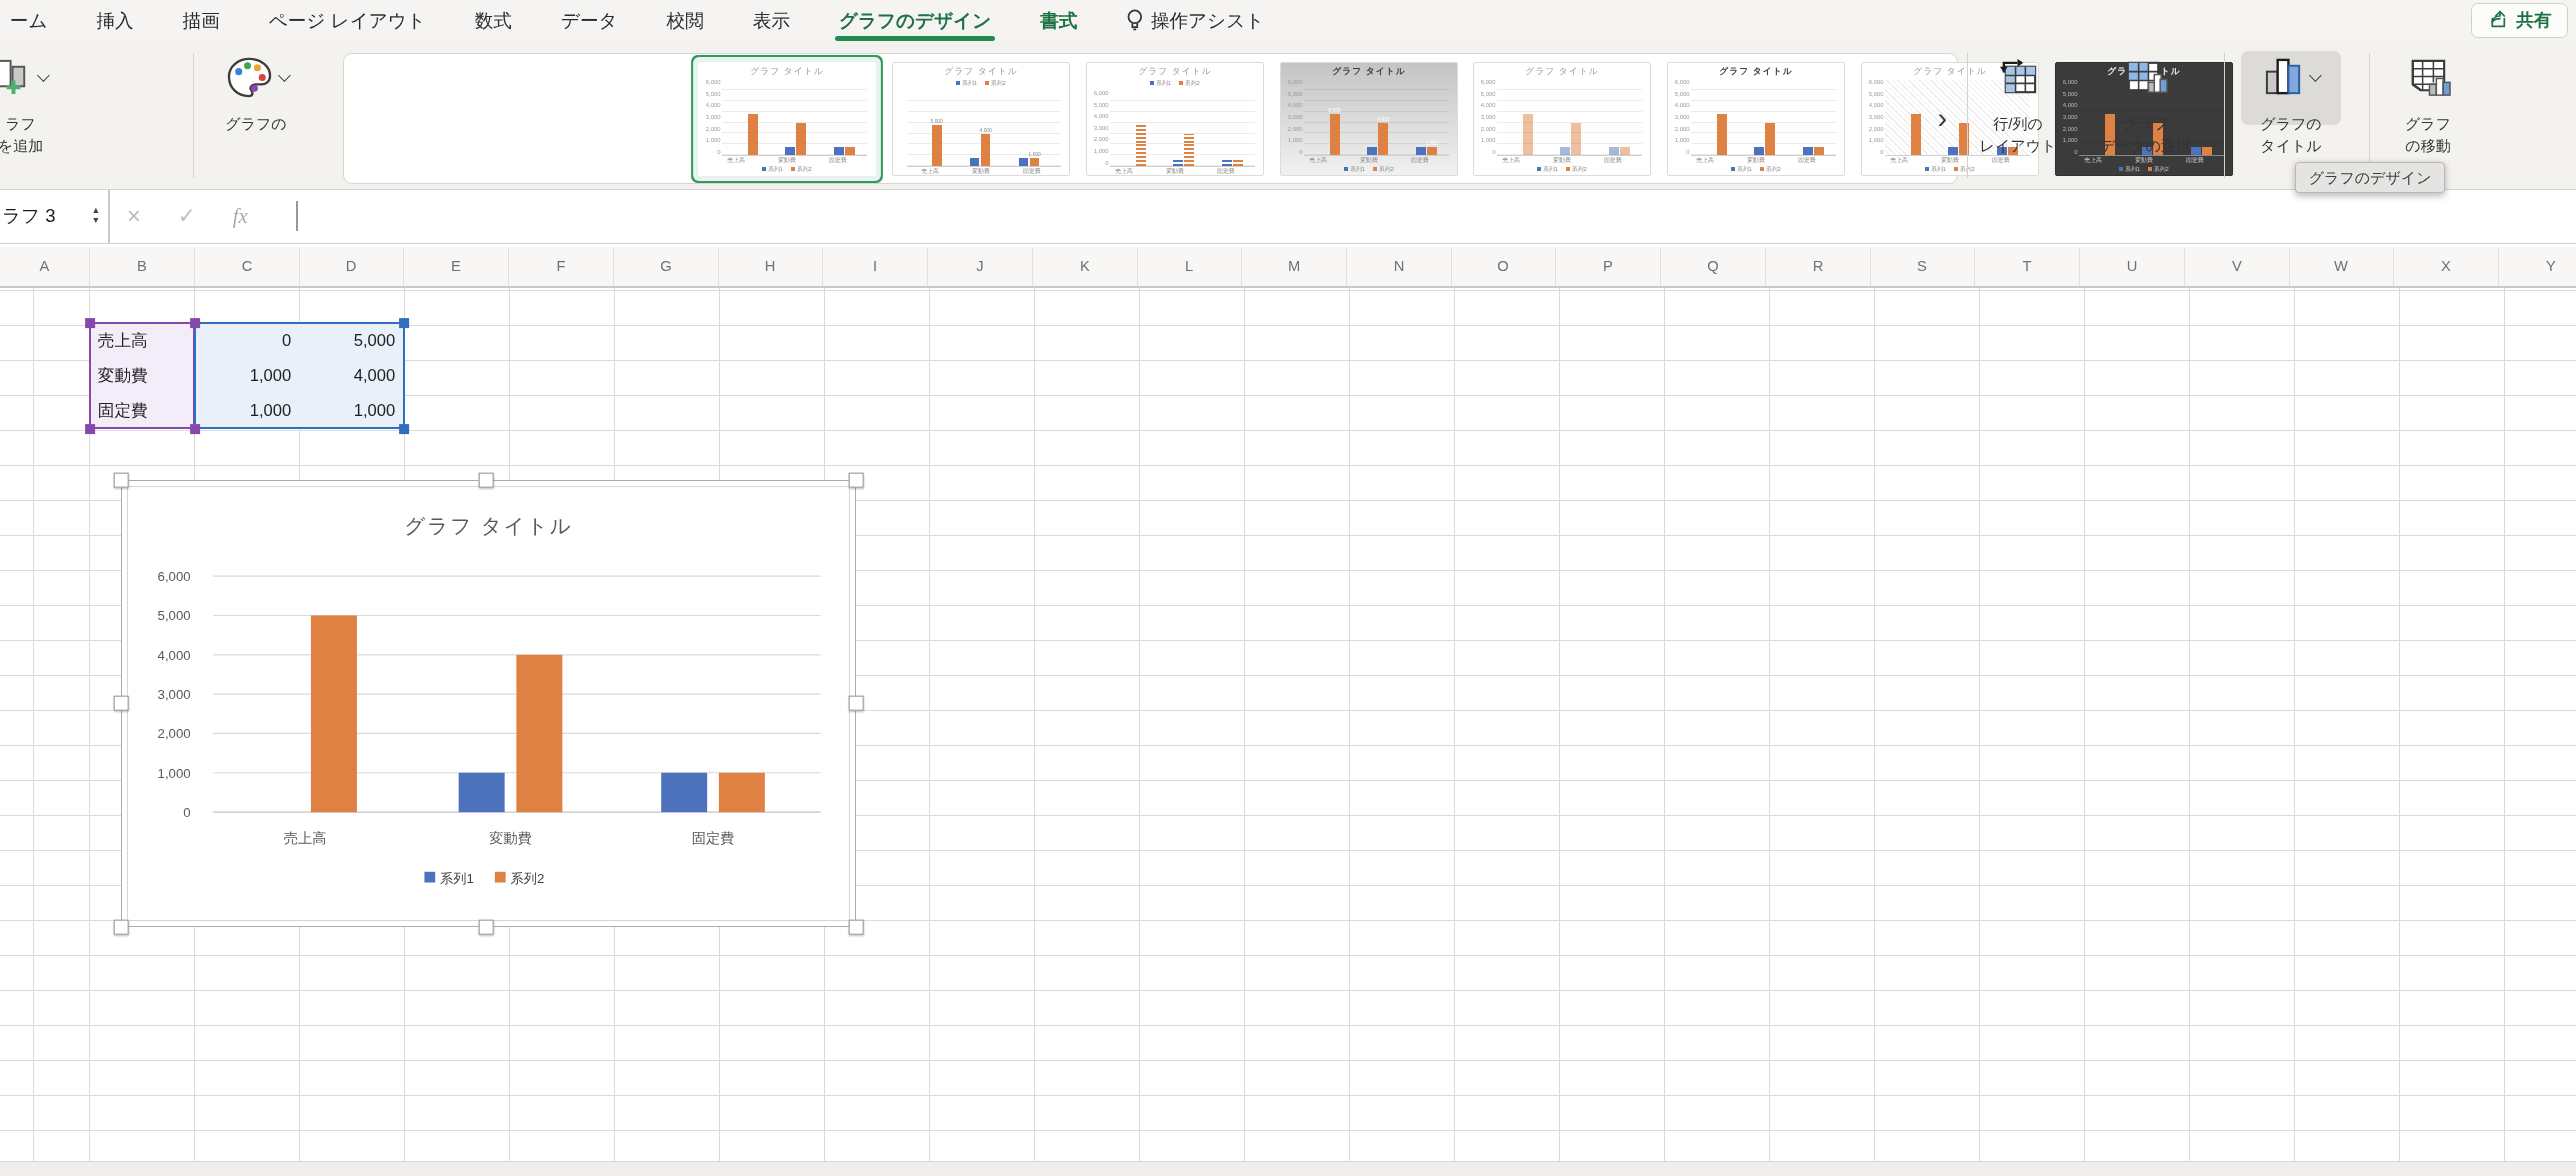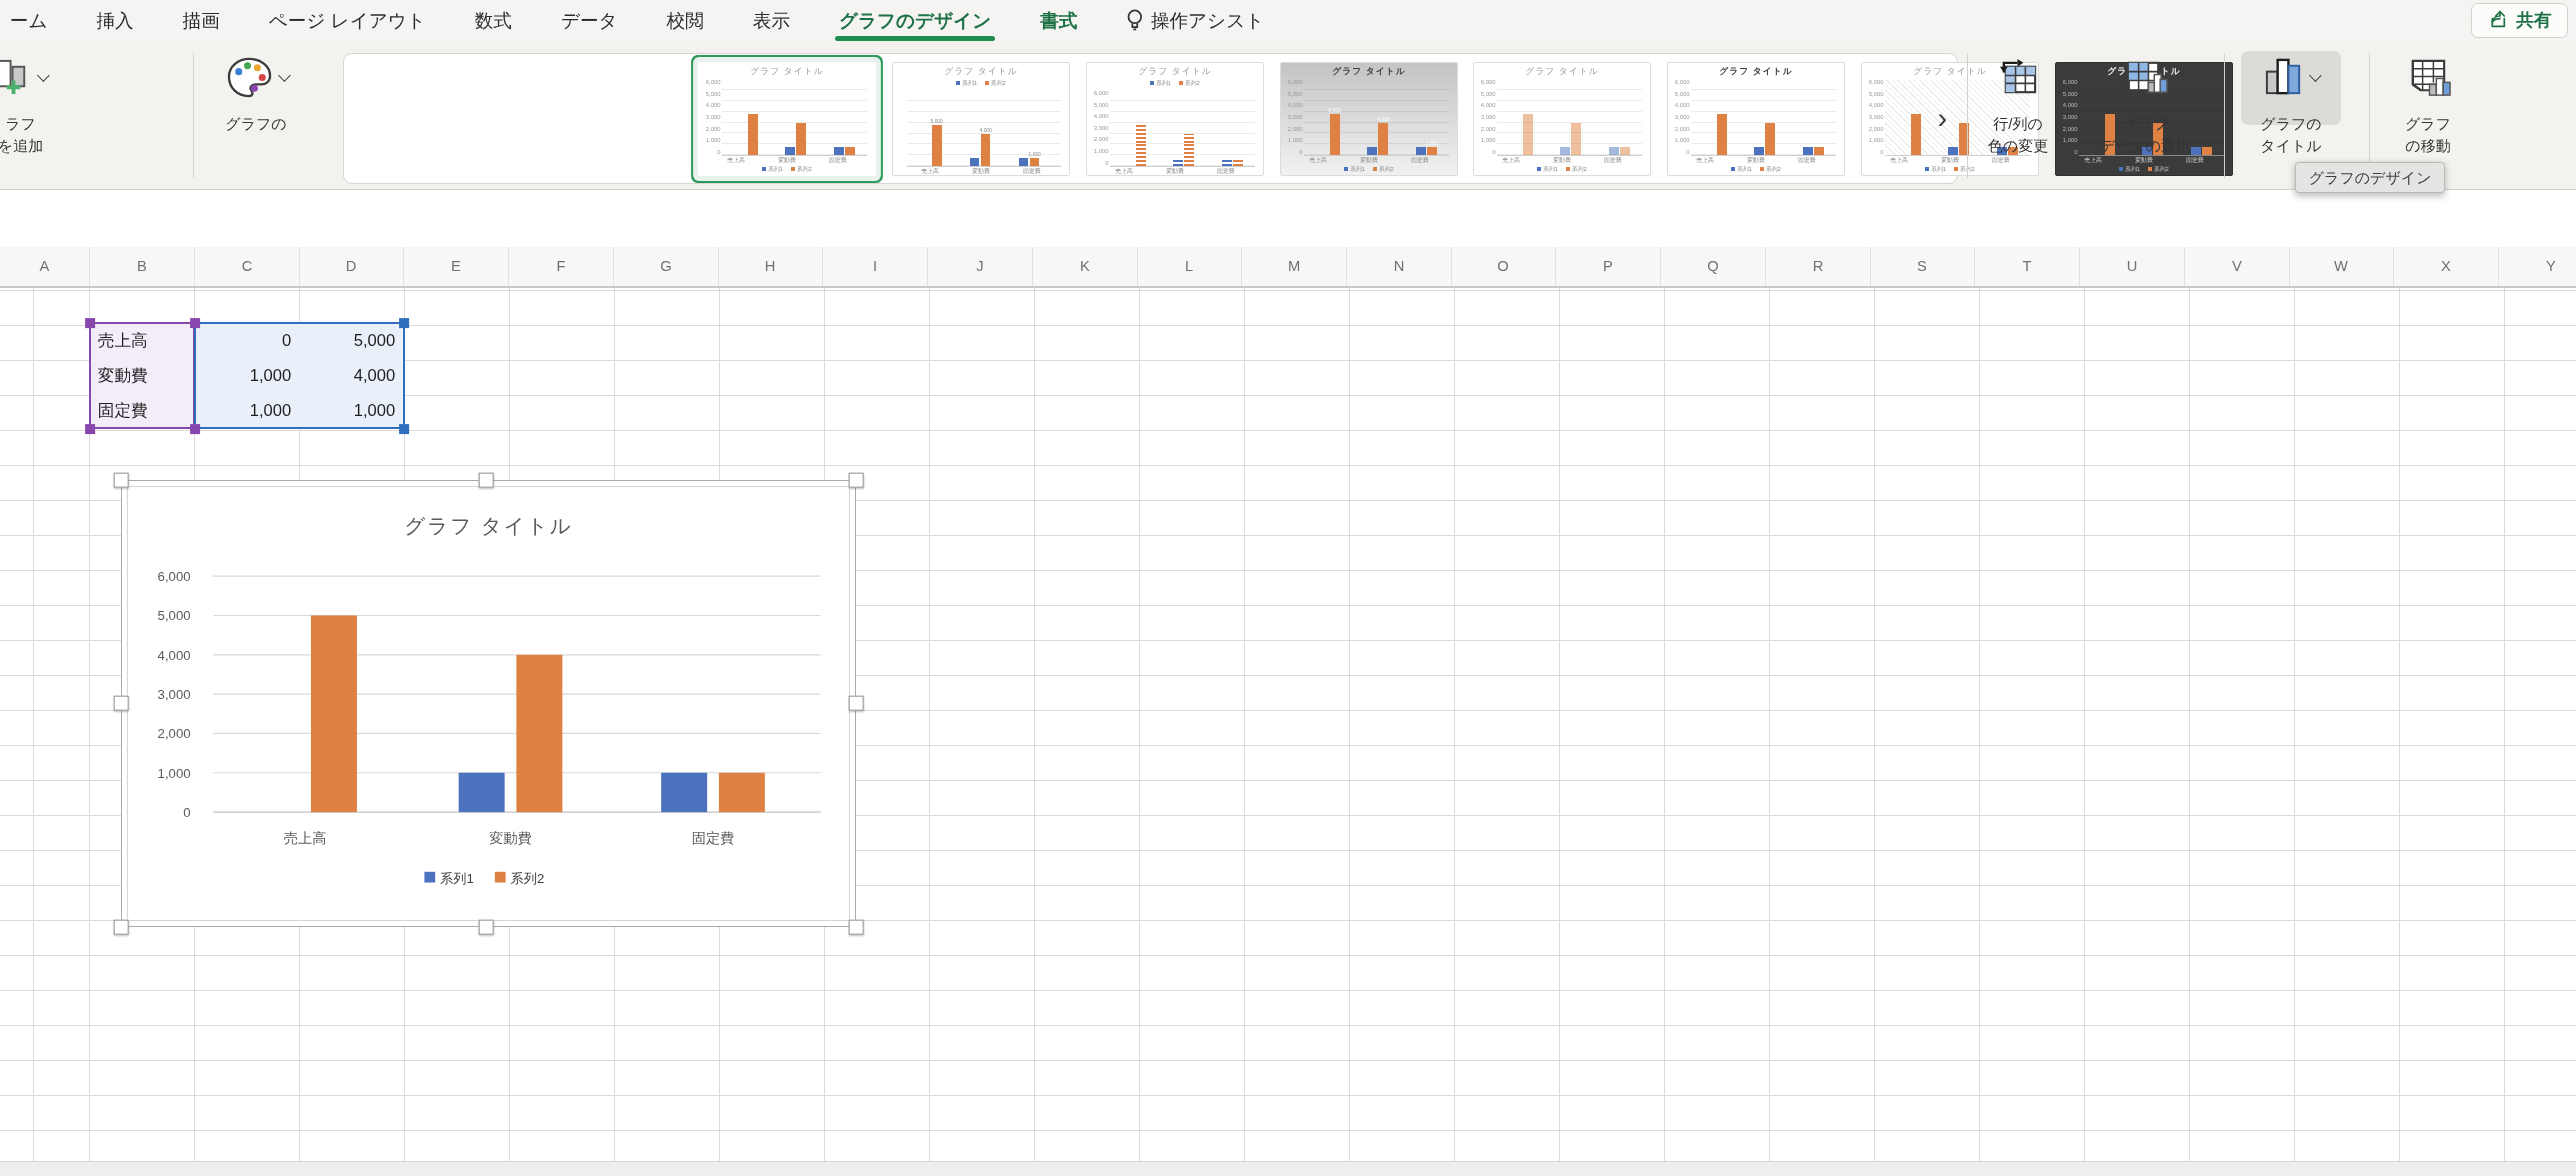--- a/index.html
+++ b/index.html
@@ -441,21 +441,21 @@
           <rect x="10" y="12" width="30" height="26" fill="#fff" stroke="#3c3c3c" stroke-width="2.2"></rect>
           <rect x="10" y="12" width="10" height="26" fill="#a8c6e8"></rect>
           <rect x="20" y="12" width="20" height="9" fill="#a8c6e8"></rect>
           <path d="M10 21h30 M10 29h30 M20 12v26 M30 12v26" stroke="#3c3c3c" stroke-width="1.6"></path>
           <path d="M8 18 V8 h14" fill="none" stroke="#1c1c1c" stroke-width="2.4"></path>
           <path d="M22 4l6 4-6 4z" fill="#1c1c1c"></path>
           <path d="M4 12l4 6 4-6z" fill="#1c1c1c"></path>
         </svg>
       </div>
       <div class="lbl">行/列の</div>
-      <div class="lbl">色の変更</div>
+      <div class="lbl">レイアウト</div>
     </div>
 
     <div class="rbtn" style="left:2071px;width:149px;">
       <div class="icon-row">
         <svg width="45" height="45" viewBox="0 0 46 46">
           <rect x="6" y="8" width="30" height="28" fill="#fff" stroke="#3c3c3c" stroke-width="2.2"></rect>
           <rect x="6" y="8" width="20" height="18" fill="#8fb8e4"></rect>
           <path d="M6 17h30 M6 26h30 M16 8v28 M26 8v28" stroke="#3c3c3c" stroke-width="1.6"></path>
           <rect x="26" y="28" width="7" height="10" fill="#bdbdbd" stroke="#555" stroke-width="1.5"></rect>
           <rect x="32" y="20" width="7" height="18" fill="#fff" stroke="#555" stroke-width="1.5"></rect>
@@ -495,20 +495,36 @@
           <rect x="39" y="28" width="7" height="13" fill="#6f9fd8" stroke="#555" stroke-width="1.5"></rect>
         </svg>
       </div>
       <div class="lbl">グラフ</div>
       <div class="lbl">の移動</div>
     </div>
   </div>
 
   <div class="tooltip">グラフのデザイン</div>
 
+  <div class="formulabar">
+    <div class="namebox">
+      <span class="nb-text">ラフ 3</span>
+      <span class="nb-stepper">
+          <span>▲</span>
+          <span>▼</span>
+        </span>
+    </div>
+    <div class="fx-icons">
+      <span class="fxi-x">×</span>
+      <span class="fxi-check">✓</span>
+      <span class="fxi-fx">fx</span>
+    </div>
+    <div class="caret"></div>
+    <div style="position:absolute;left:284px;top:0;right:0;height:100%;"></div>
+  </div>
 
   <div class="sheet">
     <div class="col-headers" id="col-headers">
         <div class="col-h" style="left: 0px; width: 90px;">A</div>
         <div class="col-h" style="left: 90px; width: 105px;">B</div>
         <div class="col-h" style="left: 195px; width: 105px;">C</div>
         <div class="col-h" style="left: 299px; width: 105px;">D</div>
         <div class="col-h" style="left: 404px; width: 105px;">E</div>
         <div class="col-h" style="left: 509px; width: 105px;">F</div>
         <div class="col-h" style="left: 614px; width: 105px;">G</div>

